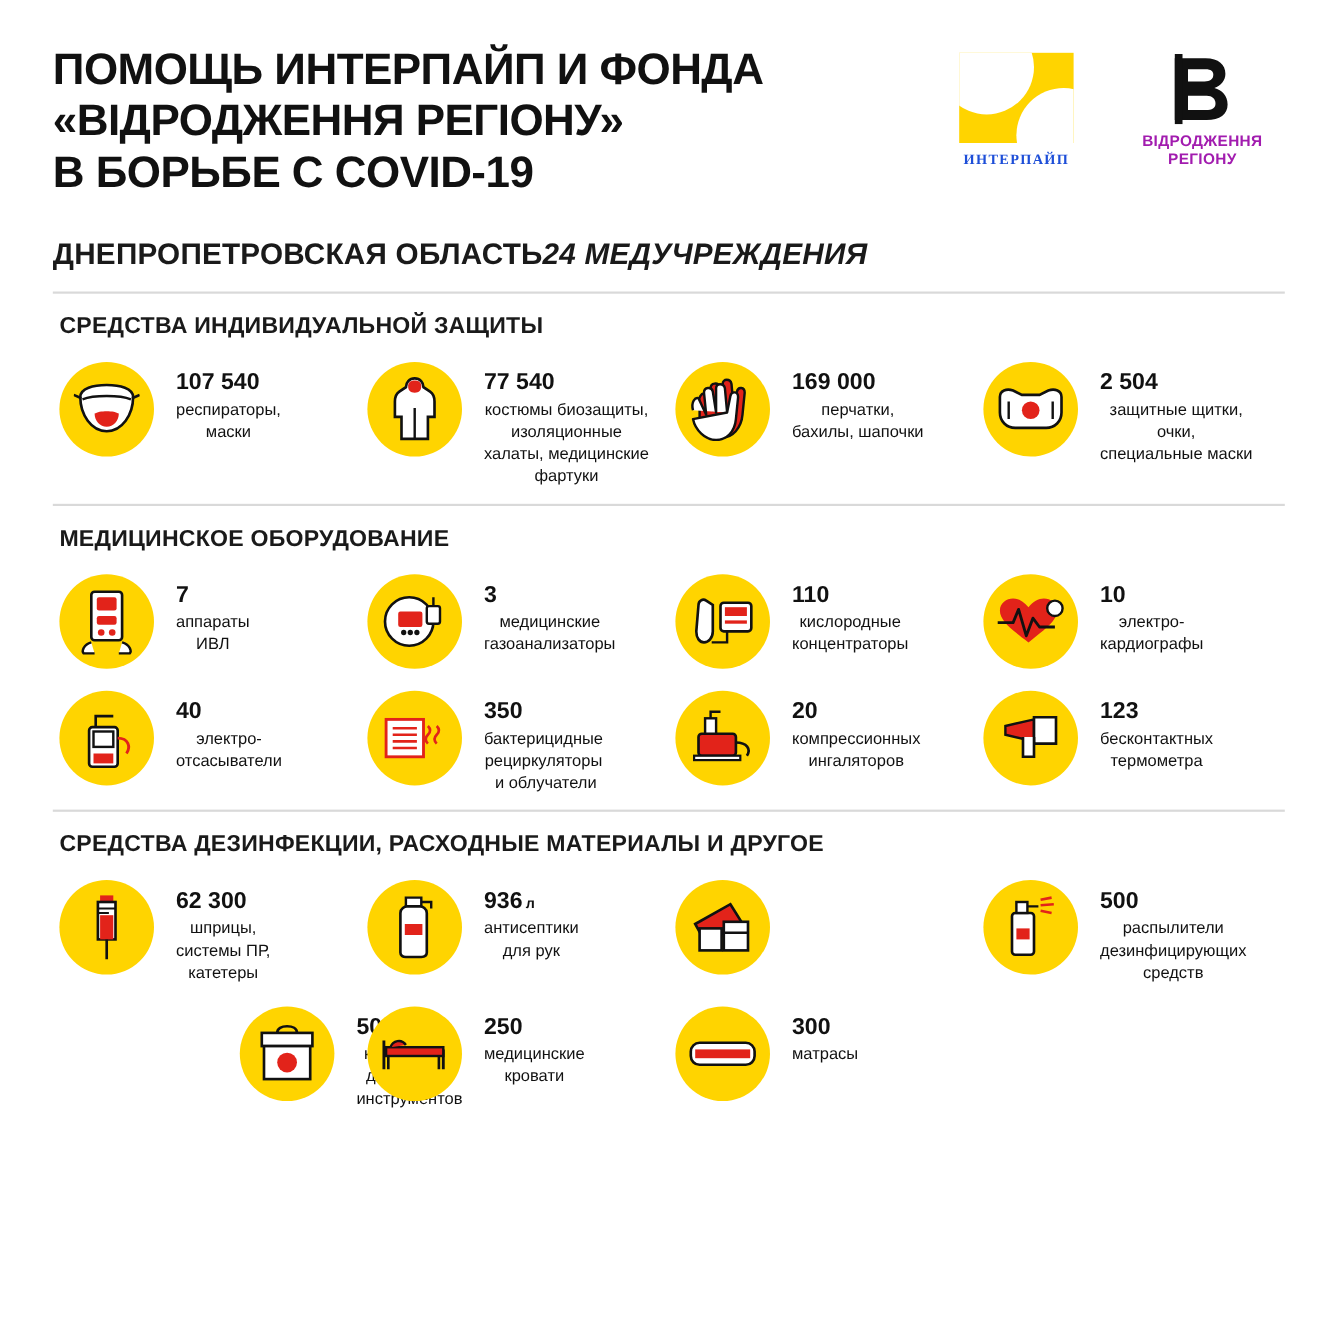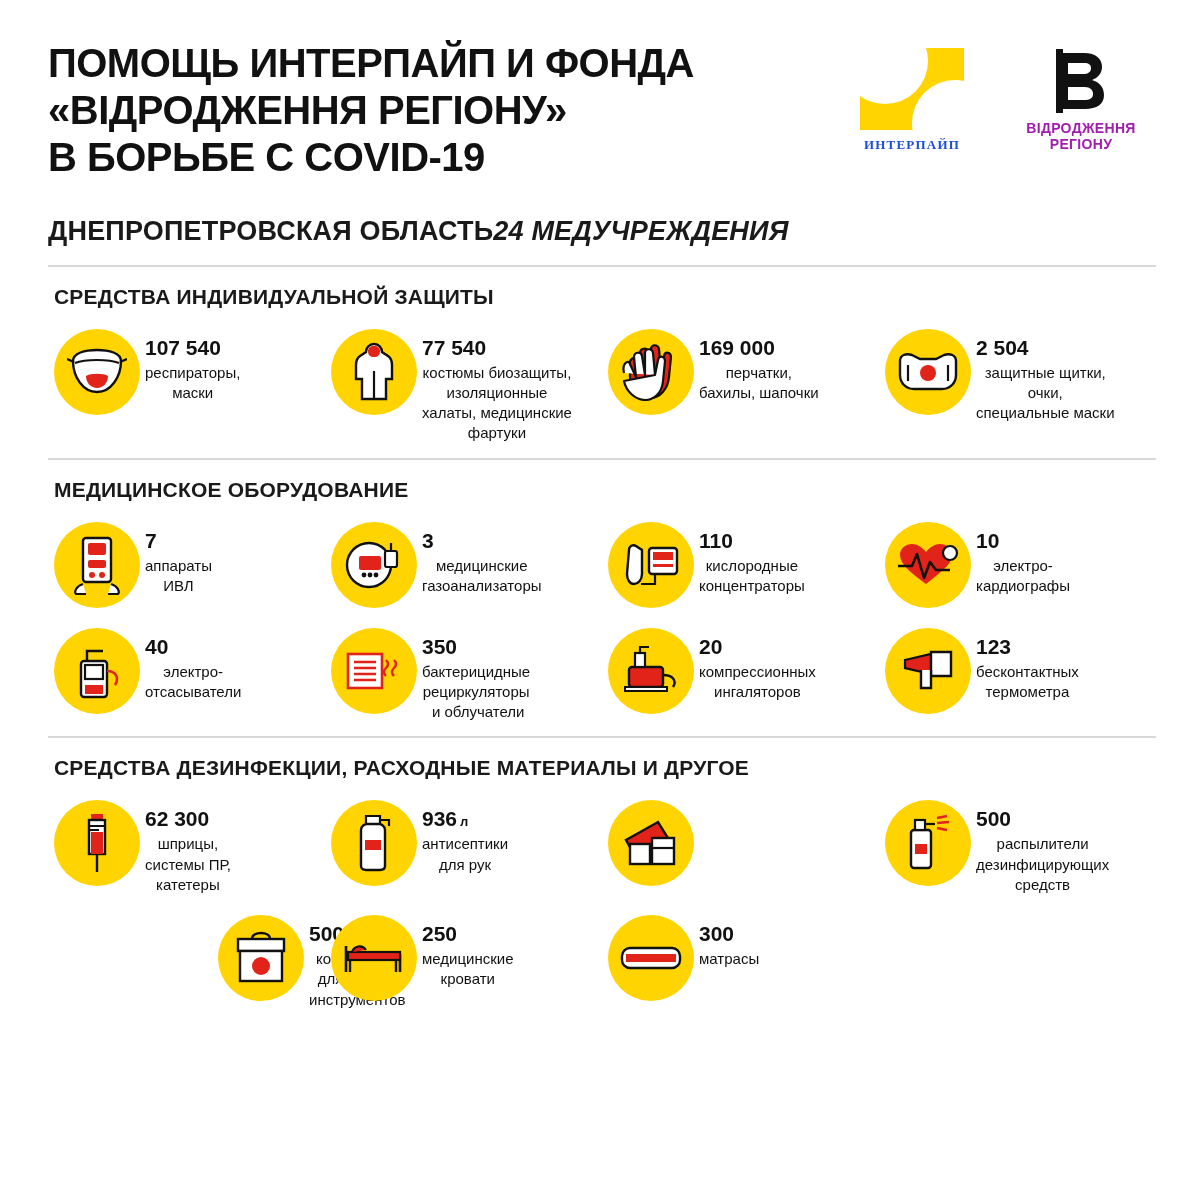--- a/index.html
+++ b/index.html
@@ -3,21 +3,21 @@
 <meta charset="utf-8">
 <style>
   html,body{margin:0;padding:0;}
   body{
     width:1200px;height:1200px;
     background:#ffffff;
     font-family:"Liberation Sans", sans-serif;
     color:#1a1a1a;
     overflow:hidden;
   }
-  .page{position:relative;width:1200px;height:1200px;box-sizing:border-box;padding:40px 44px 10px 48px;}
+  .page{position:relative;width:1200px;height:1200px;box-sizing:border-box;padding:40px 32px 10px 48px;}
 
   
   .header{display:flex;align-items:flex-start;justify-content:space-between;}
   .title-block{max-width:820px;}
   .title-line{
     font-weight:bold;
     font-size:40px;
     line-height:1.18;
     letter-spacing:-0.5px;
     text-transform:uppercase;
@@ -58,21 +58,21 @@
   .rule{height:2px;background:#d9d9d9;width:100%;}
 
   
   .section{padding-top:18px;}
   .section-title{
     font-size:21px;font-weight:bold;text-transform:uppercase;letter-spacing:0.2px;
     margin:0 0 14px 6px;
   }
   .grid{display:flex;flex-wrap:wrap;}
   .cell{
-    width:25%;box-sizing:border-box;display:flex;align-items:flex-start;gap:5px;
+    width:25%;box-sizing:border-box;display:flex;align-items:flex-start;gap:20px;
     padding:6px 10px 14px 6px;
   }
   .bubble{
     width:86px;height:86px;min-width:86px;border-radius:50%;background:#ffd400;
     display:flex;align-items:center;justify-content:center;
   }
   .txt{padding-top:8px;}
   .val{font-size:21px;font-weight:bold;line-height:1;color:#111;}
   .val .unit{font-size:13px;font-weight:bold;margin-left:3px;}
   .lbl{font-size:15px;line-height:1.35;color:#111;margin-top:5px;max-width:170px;text-align:center;}

